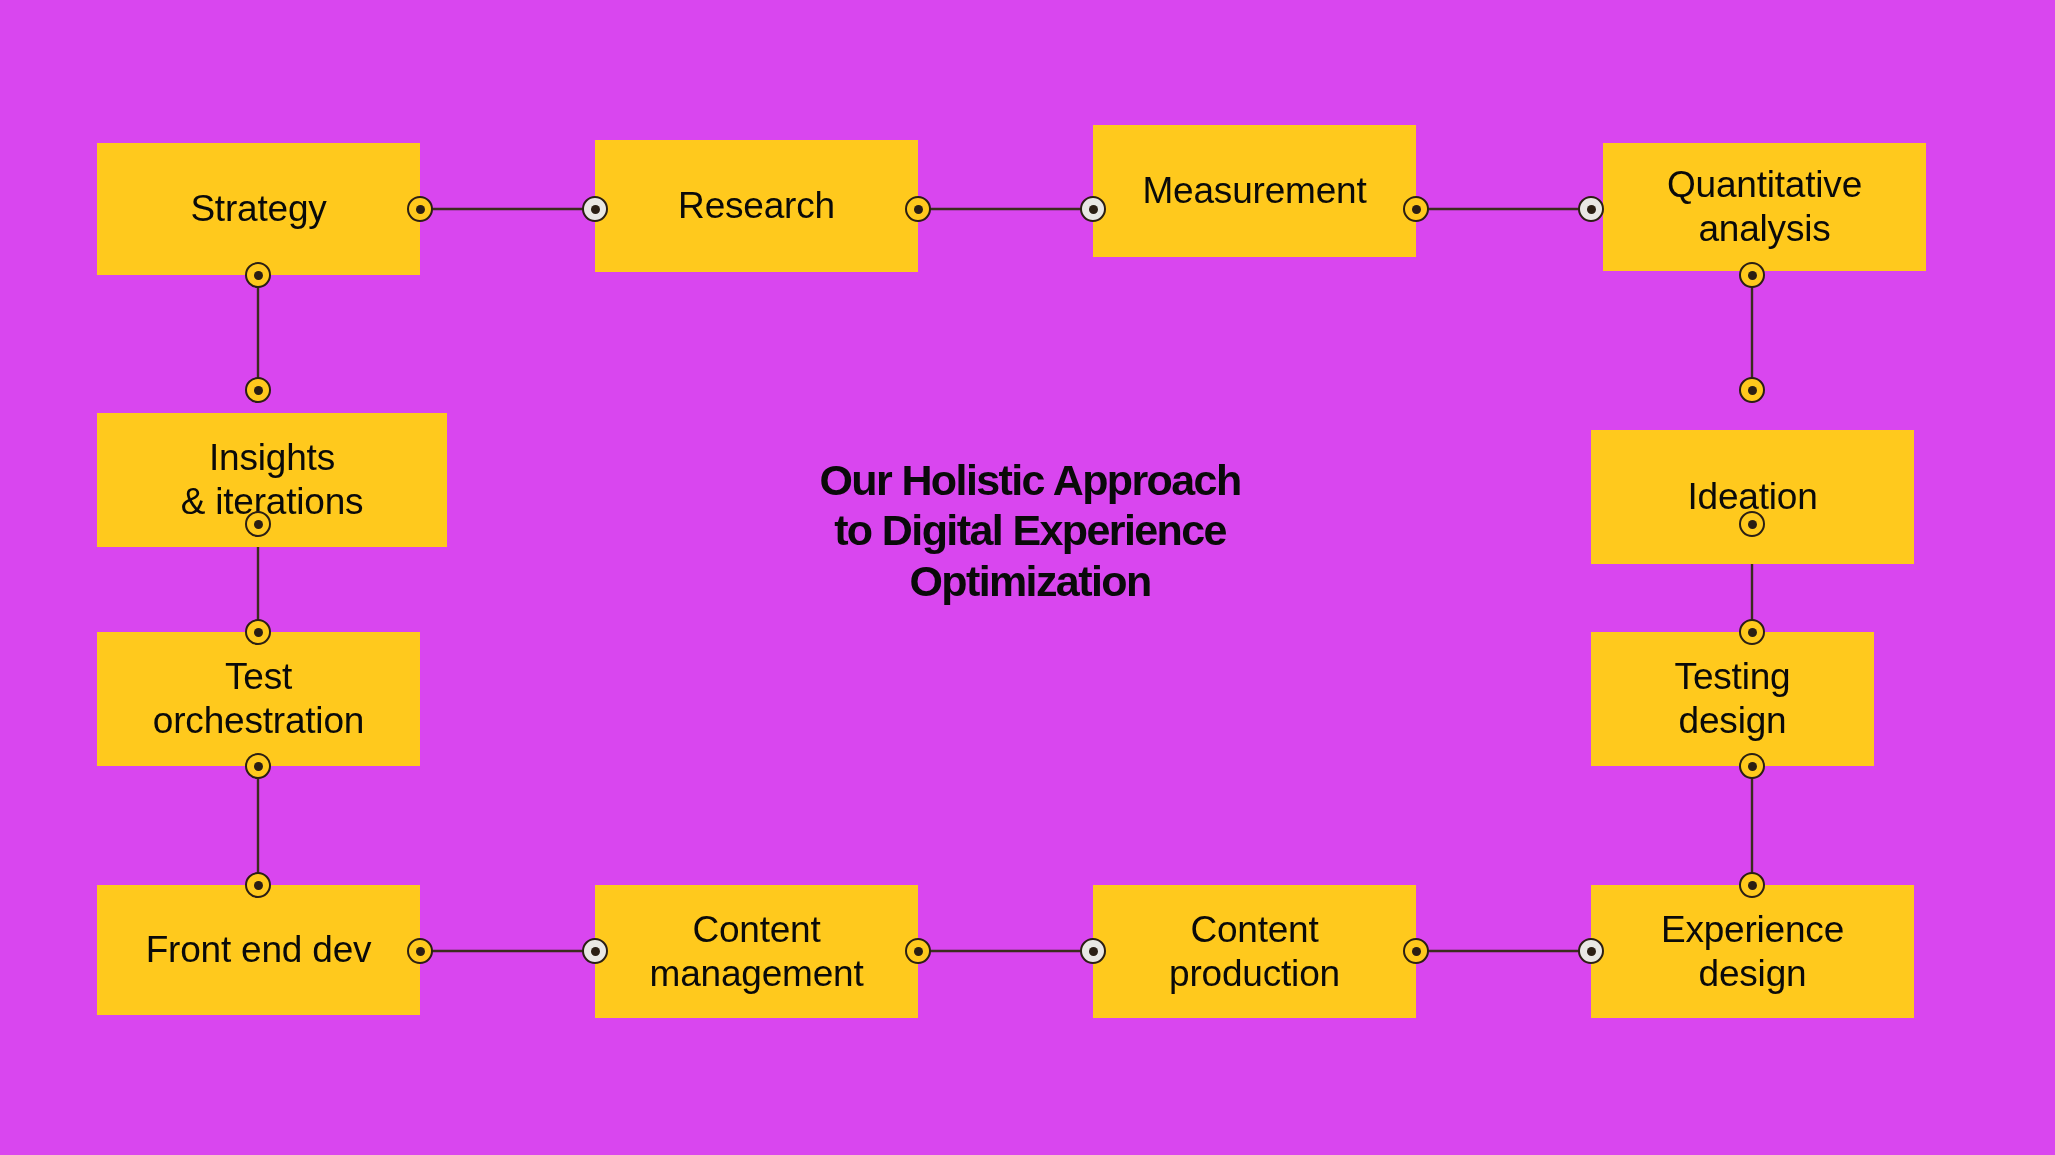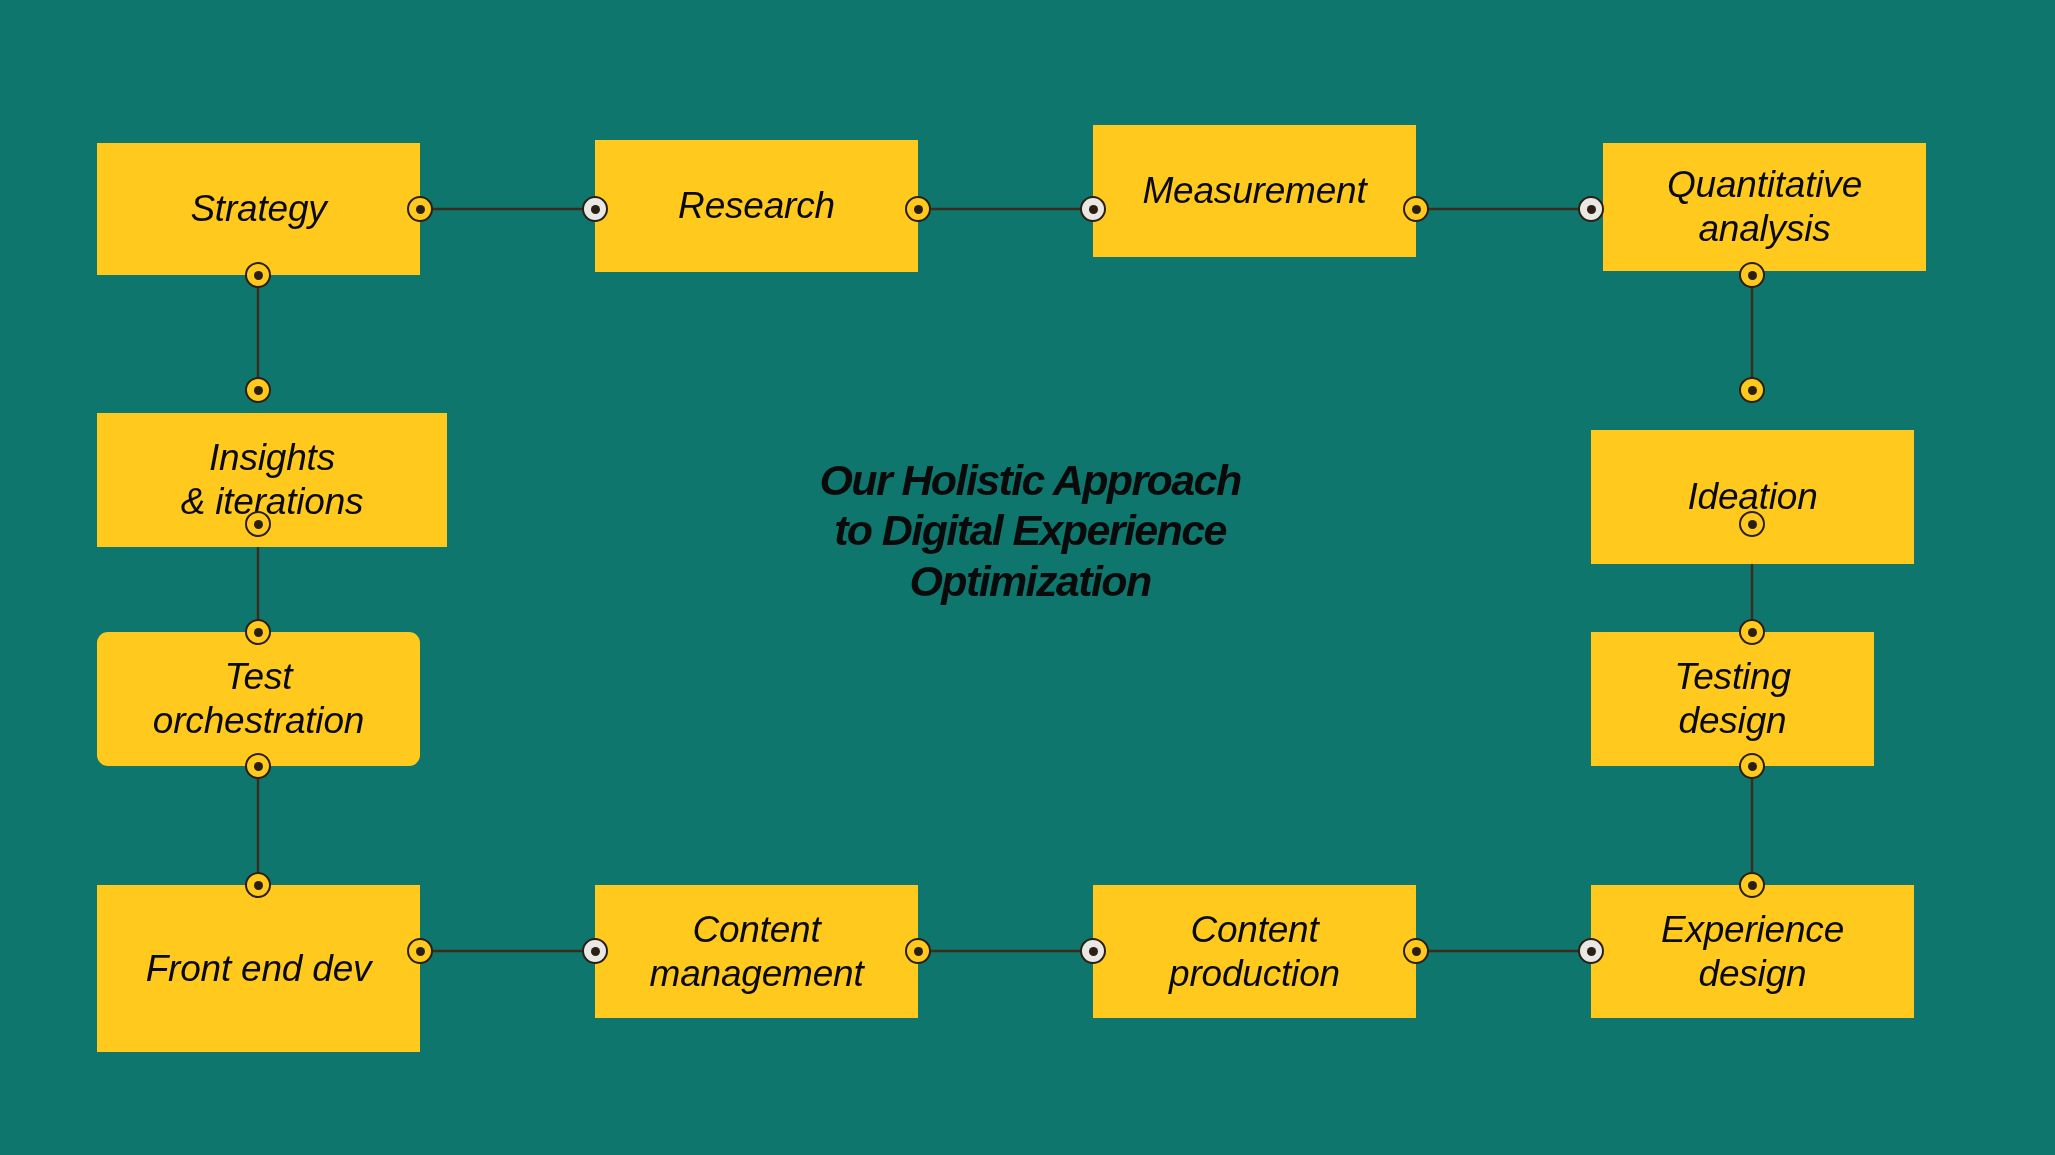--- a/index.html
+++ b/index.html
@@ -10,22 +10,21 @@
     width: 2055px;
     height: 1155px;
     background: #e9e8e4;
     font-family: "Liberation Sans", "DejaVu Sans", sans-serif;
     overflow: hidden;
   }
   #stage {
     position: relative;
     width: 2055px;
     height: 1155px;
-    background: #0f766e;
-    font-style: italic;
+    background: #d946ef;
   }
 
   
   #wires {
     position: absolute;
     left: 0; top: 0;
     width: 2055px; height: 1155px;
     pointer-events: none;
   }
 
@@ -124,34 +123,34 @@
   </div>
   <div class="node" style="left:1603px;top:143px;width:323px;height:128px;">
     <span class="node-label">Quantitative
 analysis</span>
   </div>
 
   <div class="node" style="left:97px;top:413px;width:350px;height:134px;">
     <span class="node-label">Insights
 &amp; iterations</span>
   </div>
-  <div class="node" style="left:97px;top:632px;width:323px;height:134px;border-radius:11px;">
+  <div class="node" style="left:97px;top:632px;width:323px;height:134px;">
     <span class="node-label">Test
 orchestration</span>
   </div>
 
   <div class="node" style="left:1591px;top:390px;width:323px;height:134px;margin-top:40px;">
     <span class="node-label">Ideation</span>
   </div>
   <div class="node" style="left:1591px;top:632px;width:283px;height:134px;">
     <span class="node-label">Testing
 design</span>
   </div>
 
-  <div class="node" style="left:97px;top:885px;width:323px;height:167px;">
+  <div class="node" style="left:97px;top:885px;width:323px;height:130px;">
     <span class="node-label">Front end dev</span>
   </div>
   <div class="node" style="left:595px;top:885px;width:323px;height:133px;">
     <span class="node-label">Content
 management</span>
   </div>
   <div class="node" style="left:1093px;top:885px;width:323px;height:133px;">
     <span class="node-label">Content
 production</span>
   </div>

